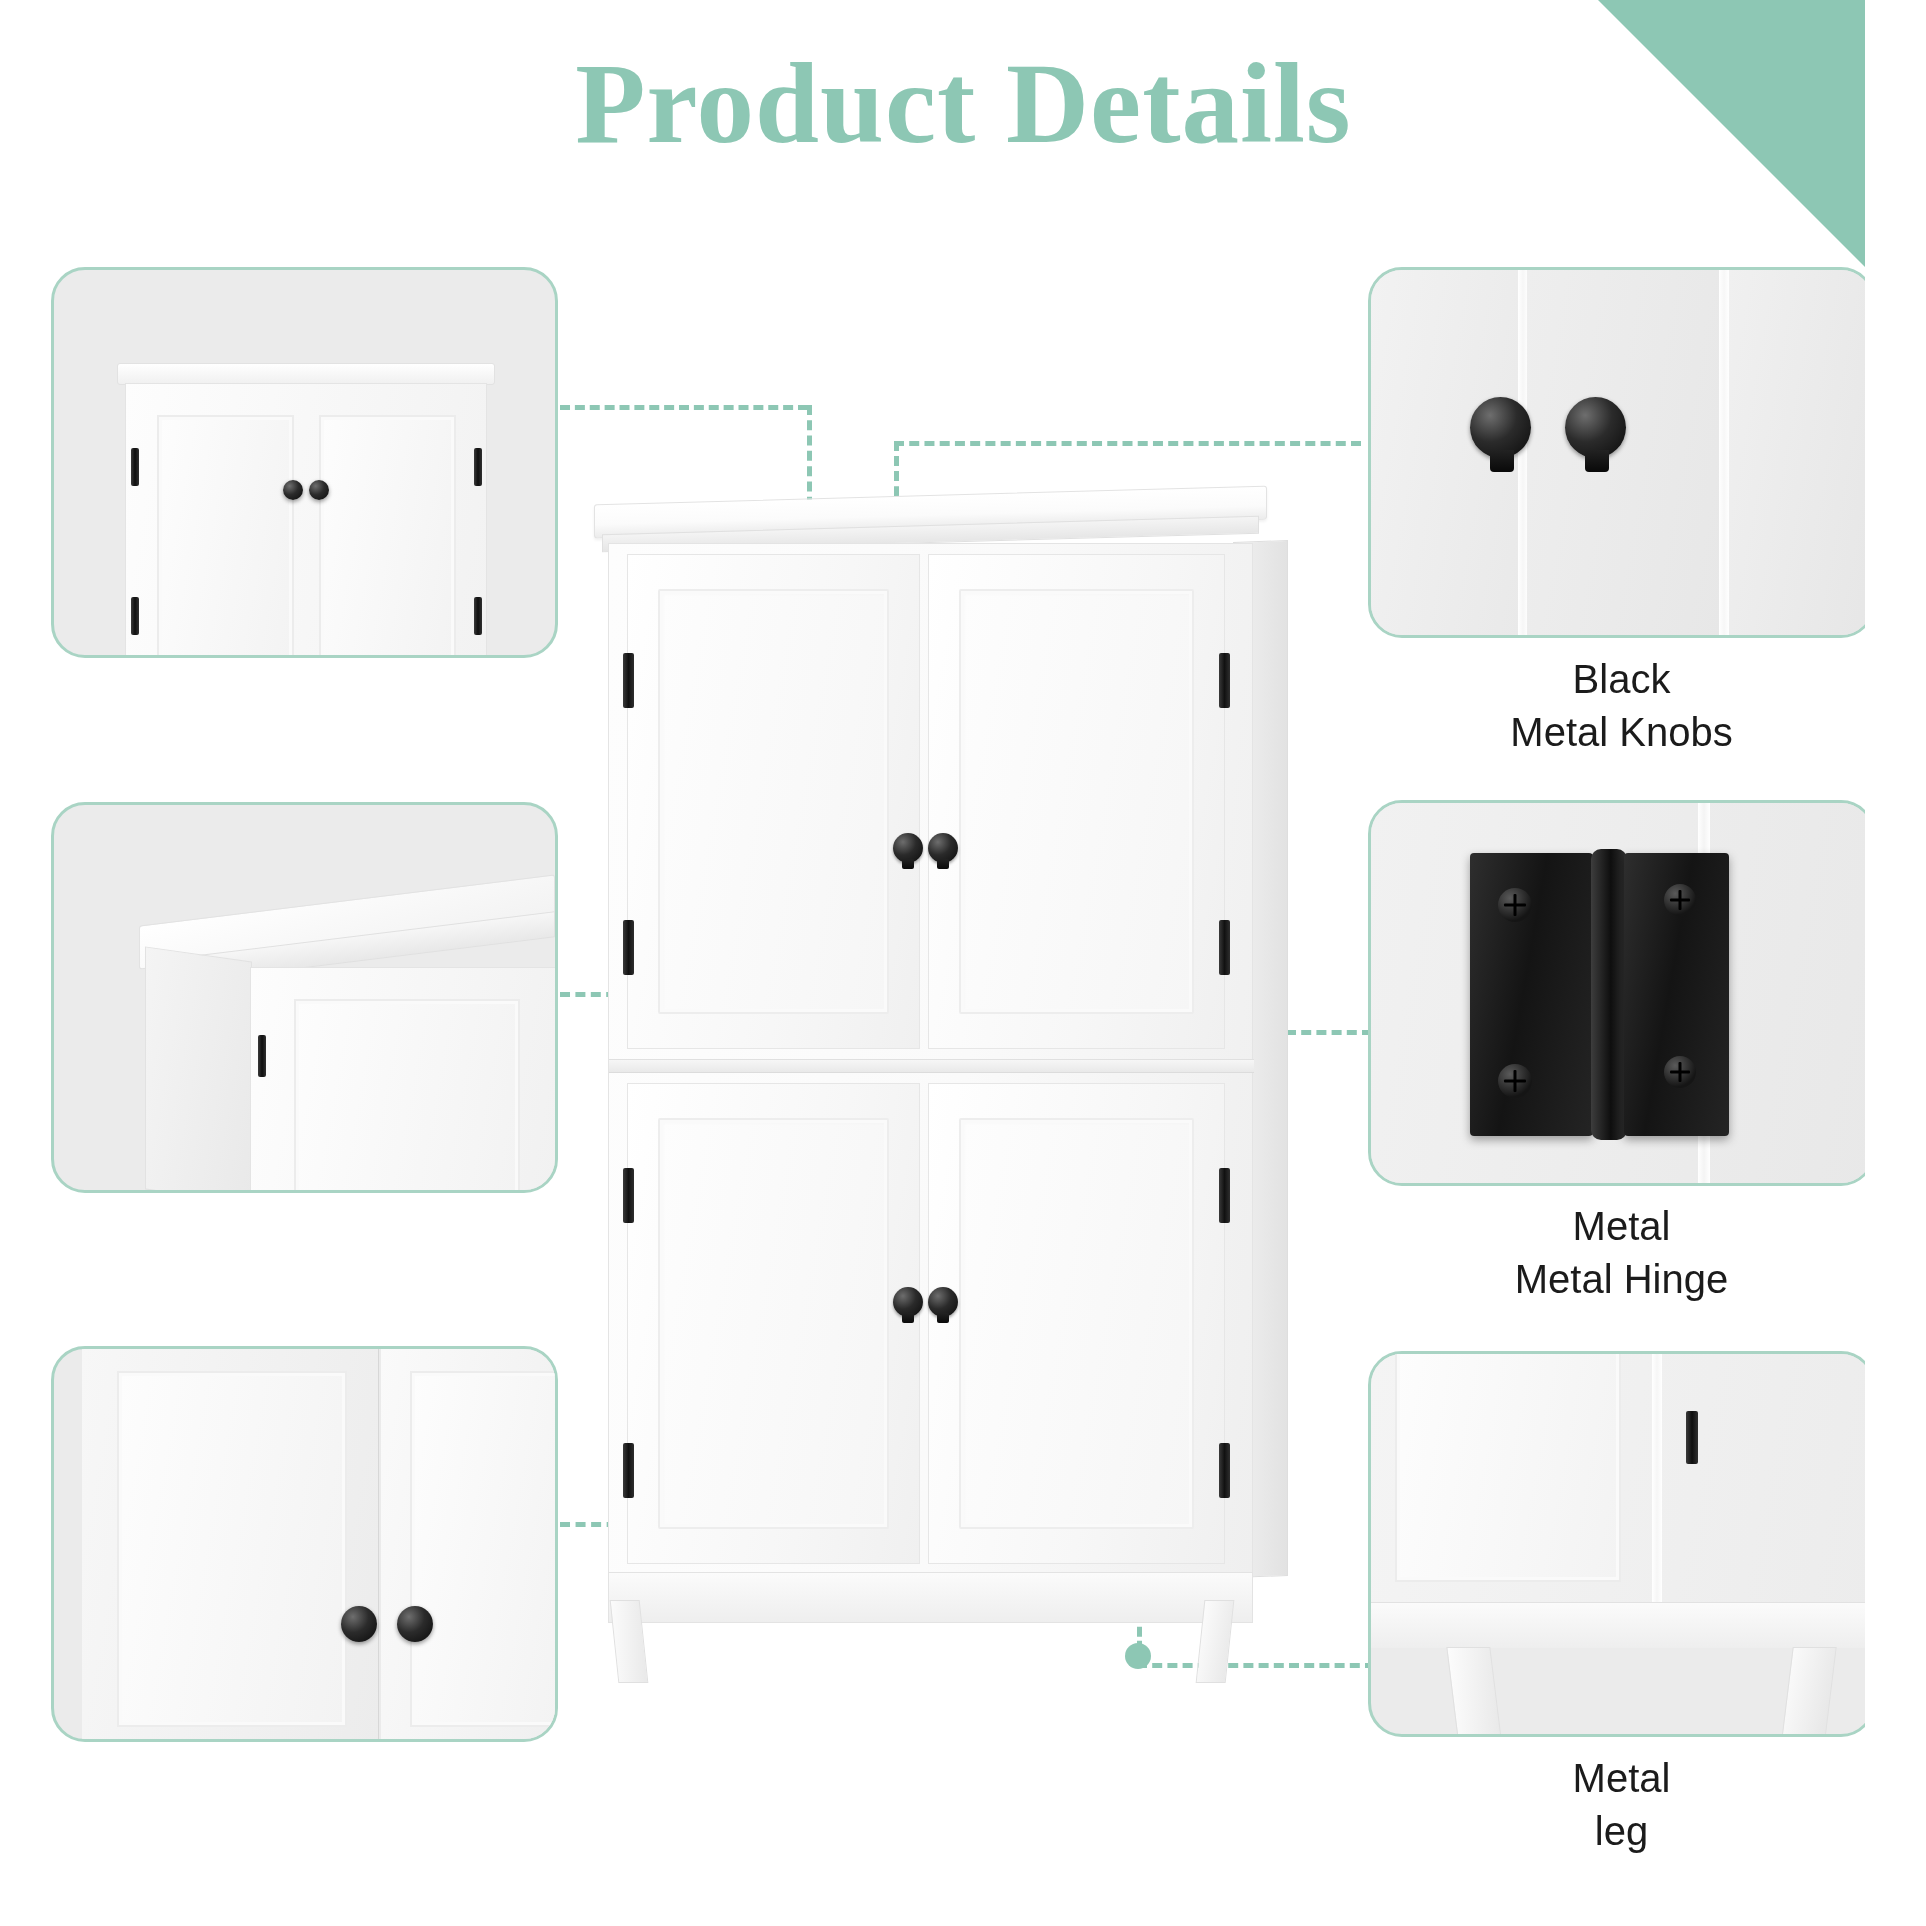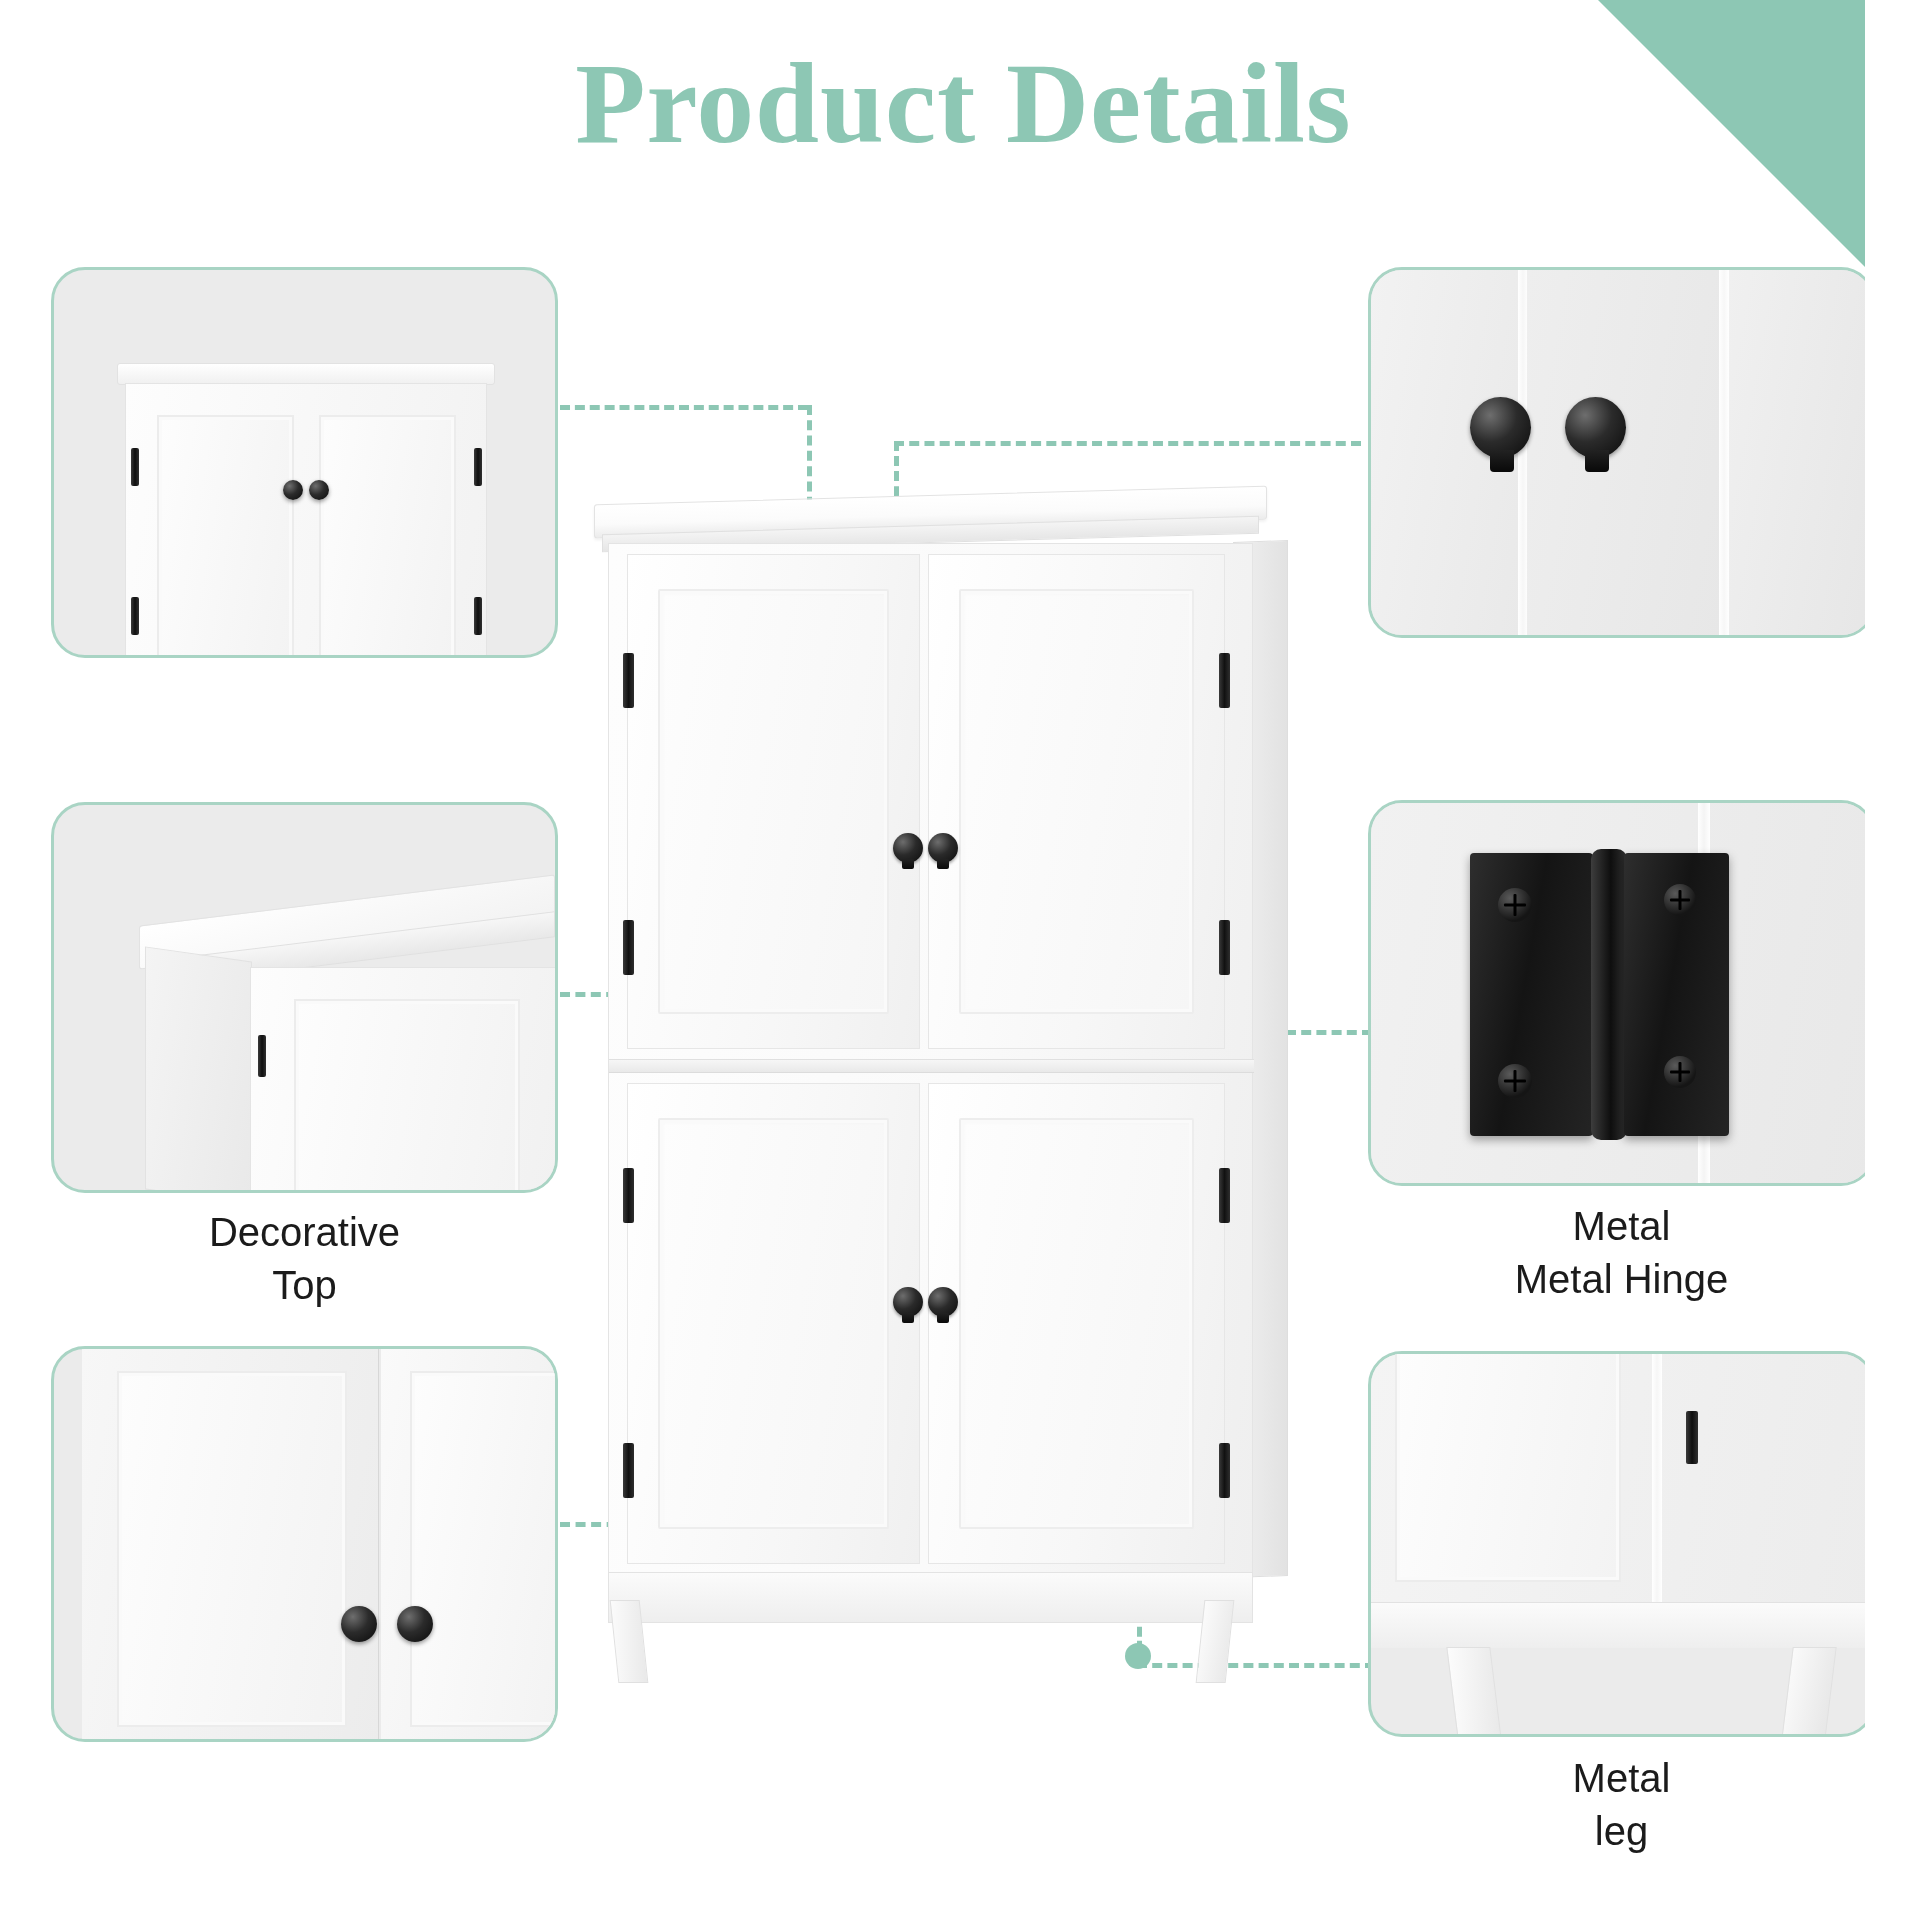--- a/index.html
+++ b/index.html
@@ -285,22 +285,20 @@
   <div class="callout" style="left:51px; top:802px; width:507px; height:391px;">
     <div class="callout-photo">
       <div class="mini" style="left:85px; top:95px; width:416px; height:44px; background:linear-gradient(170deg,#ffffff,#f2f2f2); border:1px solid #e2e2e2; transform:skewY(-7deg); border-radius:3px;"></div>
       <div class="mini" style="left:97px; top:131px; width:404px; height:26px; background:linear-gradient(180deg,#f6f6f6,#e8e8e8); border:1px solid #e0e0e0; transform:skewY(-7deg);"></div>
       <div class="mini" style="left:91px; top:149px; width:107px; height:243px; background:linear-gradient(100deg,#f4f4f4,#e9e9e9); border:1px solid #e2e2e2; transform:skewY(8deg);"></div>
       <div class="mini" style="left:196px; top:162px; width:307px; height:229px; background:linear-gradient(100deg,#fdfdfd,#f1f1f1); border:1px solid #e4e4e4;"></div>
       <div class="mini mini-panel" style="left:240px; top:194px; width:226px; height:197px;"></div>
       <div class="mini mini-hinge" style="left:204px; top:230px; width:8px; height:42px;"></div>
     </div>
   </div>
-  <div class="caption" style="left:51px; top:1206px; width:507px;">Decorative
-Top</div>
 
   <div class="callout" style="left:51px; top:1346px; width:507px; height:396px;">
     <div class="callout-photo">
       <div class="mini" style="left:28px; top:0px; width:297px; height:396px; background:linear-gradient(100deg,#f7f7f7,#ececec); border-right:1px solid #d7d7d7;"></div>
       <div class="mini mini-panel" style="left:63px; top:22px; width:230px; height:356px;"></div>
       <div class="mini" style="left:327px; top:0px; width:180px; height:396px; background:linear-gradient(100deg,#fafafa,#efefef);"></div>
       <div class="mini mini-panel" style="left:356px; top:22px; width:150px; height:356px;"></div>
       <div class="mini mini-knob" style="left:287px; top:257px; width:36px; height:36px;"></div>
       <div class="mini mini-knob" style="left:343px; top:257px; width:36px; height:36px;"></div>
     </div>
@@ -312,20 +310,22 @@
       <div class="mini" style="left:147px; top:0px; width:10px; height:371px; background:linear-gradient(90deg,#ffffff,#f6f6f6,#ffffff);"></div>
       <div class="mini" style="left:156px; top:0px; width:194px; height:371px; background:linear-gradient(100deg,#eeeeee,#e7e7e7);"></div>
       <div class="mini" style="left:348px; top:0px; width:10px; height:371px; background:linear-gradient(90deg,#ffffff,#f7f7f7,#ffffff);"></div>
       <div class="mini" style="left:358px; top:0px; width:149px; height:371px; background:linear-gradient(100deg,#f0f0f0,#e6e6e6);"></div>
       <div class="mini mini-knob" style="left:99px; top:127px; width:61px; height:61px;"></div>
       <div class="mini" style="left:119px; top:180px; width:24px; height:22px; background:linear-gradient(180deg,#222,#090909); border-radius:0 0 4px 4px;"></div>
       <div class="mini mini-knob" style="left:194px; top:127px; width:61px; height:61px;"></div>
       <div class="mini" style="left:214px; top:180px; width:24px; height:22px; background:linear-gradient(180deg,#222,#090909); border-radius:0 0 4px 4px;"></div>
     </div>
   </div>
+  <div class="caption" style="left:1368px; top:653px; width:507px;">Black
+Metal Knobs</div>
 
   <div class="callout" style="left:1368px; top:800px; width:507px; height:386px;">
     <div class="callout-photo">
       <div class="mini" style="left:0px; top:0px; width:507px; height:386px; background:linear-gradient(100deg,#f1f1f1,#e8e8e8);"></div>
       <div class="mini" style="left:327px; top:0px; width:12px; height:386px; background:linear-gradient(90deg,#ffffff,#f4f4f4,#ffffff);"></div>
 
       <div class="bighinge-plate" style="left:99px; top:50px; width:123px; height:283px;"></div>
 
       <div class="bighinge-barrel" style="left:220px; top:46px; width:36px; height:291px;"></div>
 

